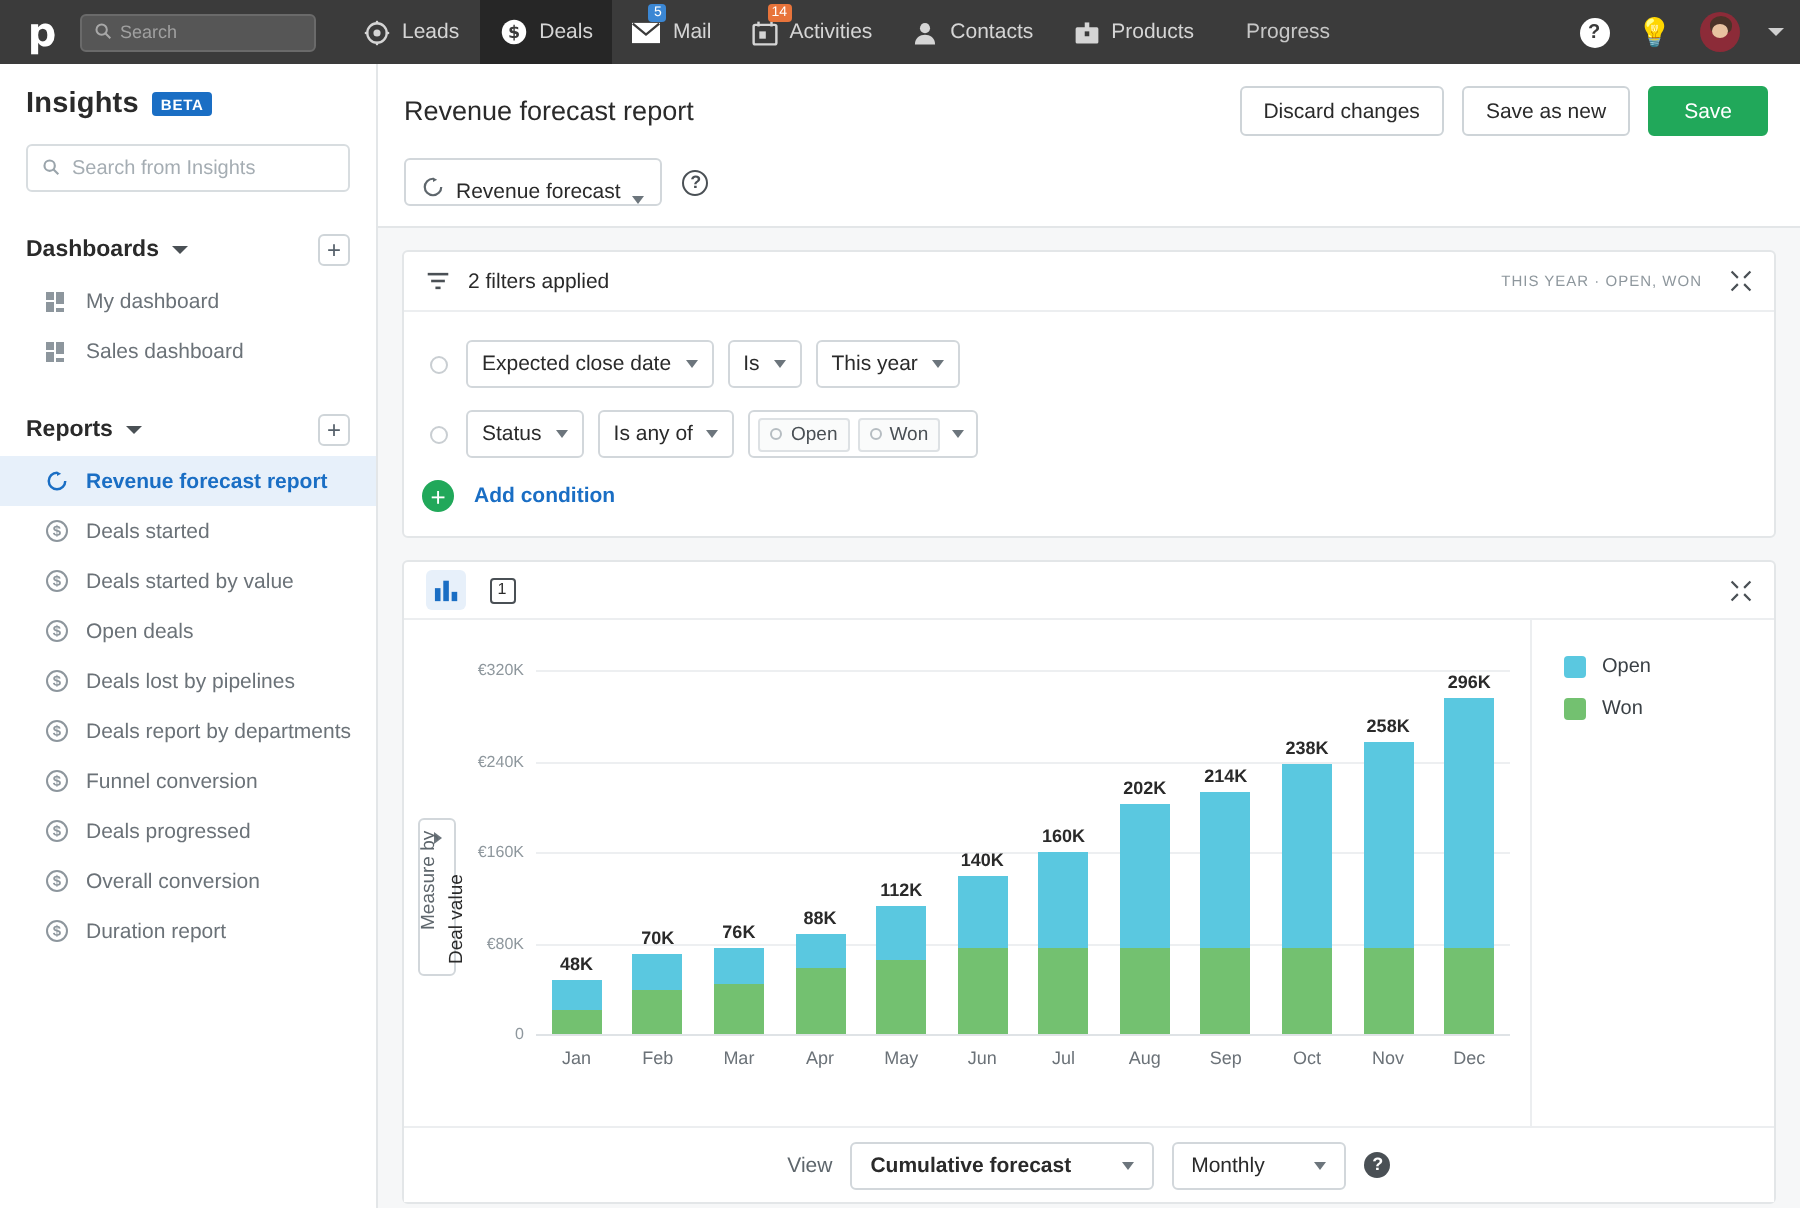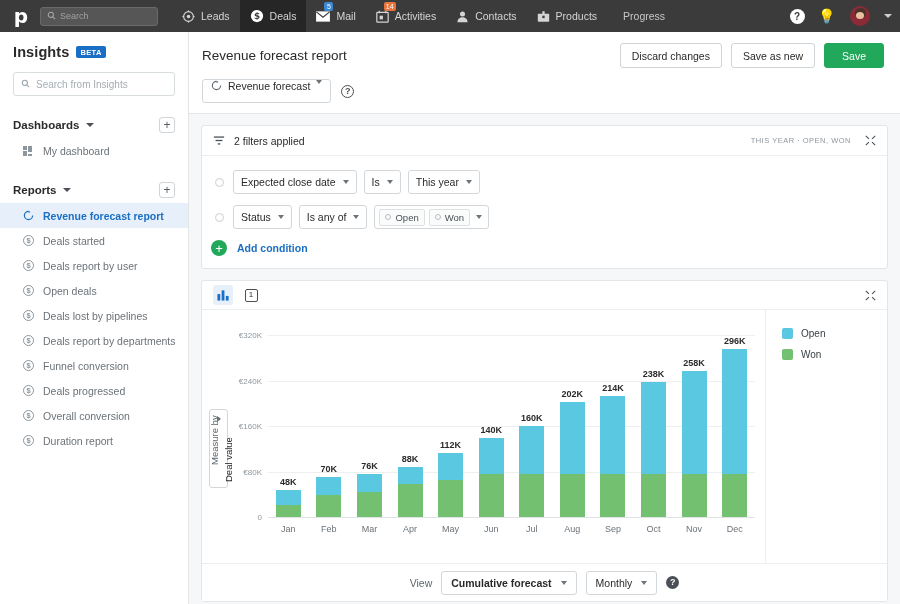--- a/index.html
+++ b/index.html
@@ -139,21 +139,21 @@
   .mh-actions { margin-left: auto; display: flex; align-items: center; gap: 9px; }
   .btn {
     height: 25px; border-radius: 3px; font-size: 10.5px; padding: 0 11px; cursor: pointer;
     display: inline-flex; align-items: center; justify-content: center;
     border: 1px solid #ced4d8; background: #fff; color: #2a2a2a;
   }
   .btn.primary { background: #21a85a; border-color: #21a85a; color: #fff; padding: 0 17px; }
   .mh-row2 { display: flex; align-items: center; margin-top: 11px; }
   .pill-select {
     height: 24px; border: 1px solid #d2d7db; border-radius: 3px; background: #fff;
-    display: inline-flex; align-items: flex-start; padding: 0 8px; font-size: 10.5px;
+    display: inline-flex; align-items: flex-end; padding: 0 8px; font-size: 10.5px;
     color: #2a2a2a; cursor: pointer; gap: 6px;
   }
   .pill-select .caret {
     width: 0; height: 0; border-left: 3.5px solid transparent; border-right: 3.5px solid transparent;
     border-top: 4px solid #6c757c;
   }
   .help-circ {
     width: 13px; height: 13px; border-radius: 50%; border: 1.4px solid #4a5055; color: #4a5055;
     font-size: 9px; font-weight: 700; display: inline-flex; align-items: center;
     justify-content: center; margin-left: 10px; cursor: pointer; line-height: 1;
@@ -271,21 +271,21 @@
     font-size: 9px; color: #6b7278;
   }
   .chart-footer {
     height: 38px; border-top: 1px solid #eceef0; display: flex; align-items: center;
     justify-content: center; gap: 9px; background: #fff; flex-shrink: 0;
   }
   .foot-lbl { font-size: 10.5px; color: #5e666c; }
   .foot-sel {
     height: 24px; border: 1px solid #d2d7db; border-radius: 3px; background: #fff;
     display: inline-flex; align-items: center; padding: 0 9px; font-size: 10.5px; color: #2a2a2a;
-    cursor: pointer; gap: 9px; font-weight: 700;
+    cursor: pointer; gap: 25px; font-weight: 700;
   }
   .foot-sel .caret {
     width: 0; height: 0; border-left: 3.5px solid transparent; border-right: 3.5px solid transparent;
     border-top: 4px solid #6c757c;
   }
   .foot-help {
     width: 13px; height: 13px; border-radius: 50%; background: #4a5055; color: #fff; font-size: 9px;
     font-weight: 700; display: inline-flex; align-items: center; justify-content: center;
     cursor: pointer; line-height: 1;
   }
@@ -415,20 +415,31 @@
       <span class="li">
           <span class="dash-icon">
             <i></i>
             <i></i>
             <i></i>
             <i></i>
           </span>
         </span>
       <span>My dashboard</span>
     </div>
+    <div class="side-item">
+      <span class="li">
+          <span class="dash-icon">
+            <i></i>
+            <i></i>
+            <i></i>
+            <i></i>
+          </span>
+        </span>
+      <span>Sales dashboard</span>
+    </div>
 
     <div class="sec-head" style="margin-top:14px">
       <span class="sec-title">Reports</span>
       <span class="sec-caret"></span>
       <span class="sec-plus">+</span>
     </div>
 
     <div class="side-item active">
       <span class="li">
         <svg width="11" height="11" viewBox="0 0 16 16" fill="none">
@@ -441,21 +452,21 @@
     <div class="side-item">
       <span class="li">
           <span class="coin">$</span>
         </span>
       <span>Deals started</span>
     </div>
     <div class="side-item">
       <span class="li">
           <span class="coin">$</span>
         </span>
-      <span>Deals report by user</span>
+      <span>Deals started by value</span>
     </div>
     <div class="side-item">
       <span class="li">
           <span class="coin">$</span>
         </span>
       <span>Open deals</span>
     </div>
     <div class="side-item">
       <span class="li">
           <span class="coin">$</span>

